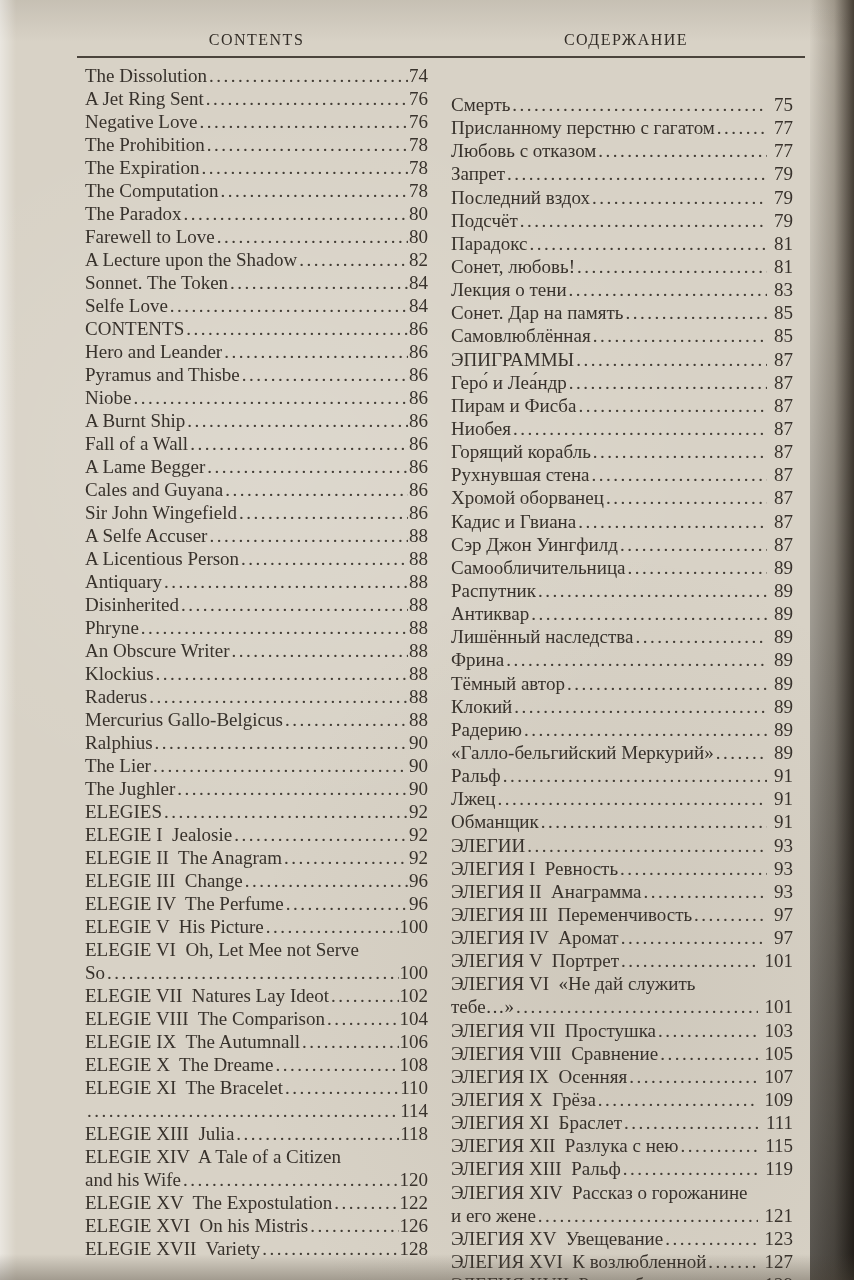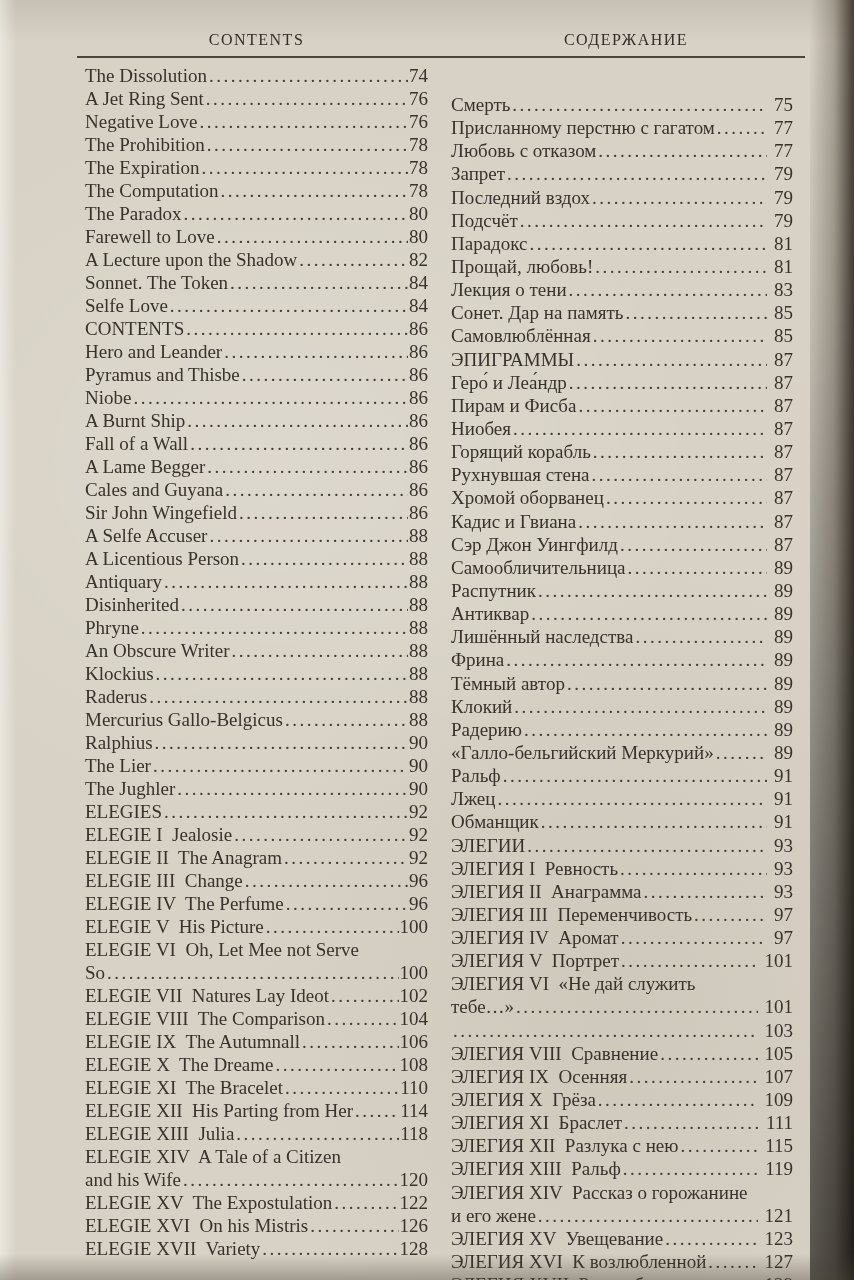--- a/index.html
+++ b/index.html
@@ -354,21 +354,20 @@
     <span class="pg">108</span>
   </div>
 
   <div class="line">
     <span class="t">ELEGIE XI  The Bracelet</span>
     <span class="dots">..........................................................................................</span>
     <span class="pg">110</span>
   </div>
 
   <div class="line">
-    <span class="t">ELEGIE XII  His Parting from Her</span>
     <span class="dots">..........................................................................................</span>
     <span class="pg">114</span>
   </div>
 
   <div class="line">
     <span class="t">ELEGIE XIII  Julia</span>
     <span class="dots">..........................................................................................</span>
     <span class="pg">118</span>
   </div>
 
@@ -439,21 +438,21 @@
     <span class="pg">79</span>
   </div>
 
   <div class="line">
     <span class="t">Парадокс</span>
     <span class="dots">..........................................................................................</span>
     <span class="pg">81</span>
   </div>
 
   <div class="line">
-    <span class="t">Прощай, любовь!</span>
+    <span class="t">Сонет, любовь!</span>
     <span class="dots">..........................................................................................</span>
     <span class="pg">81</span>
   </div>
 
   <div class="line">
     <span class="t">Лекция о тени</span>
     <span class="dots">..........................................................................................</span>
     <span class="pg">83</span>
   </div>
 
@@ -637,20 +636,21 @@
     <span class="pg"></span>
   </div>
 
   <div class="line">
     <span class="t">тебе…»</span>
     <span class="dots">..........................................................................................</span>
     <span class="pg">101</span>
   </div>
 
   <div class="line">
+    <span class="t">ЭЛЕГИЯ VII  Простушка</span>
     <span class="dots">..........................................................................................</span>
     <span class="pg">103</span>
   </div>
 
   <div class="line">
     <span class="t">ЭЛЕГИЯ VIII  Сравнение</span>
     <span class="dots">..........................................................................................</span>
     <span class="pg">105</span>
   </div>
 

